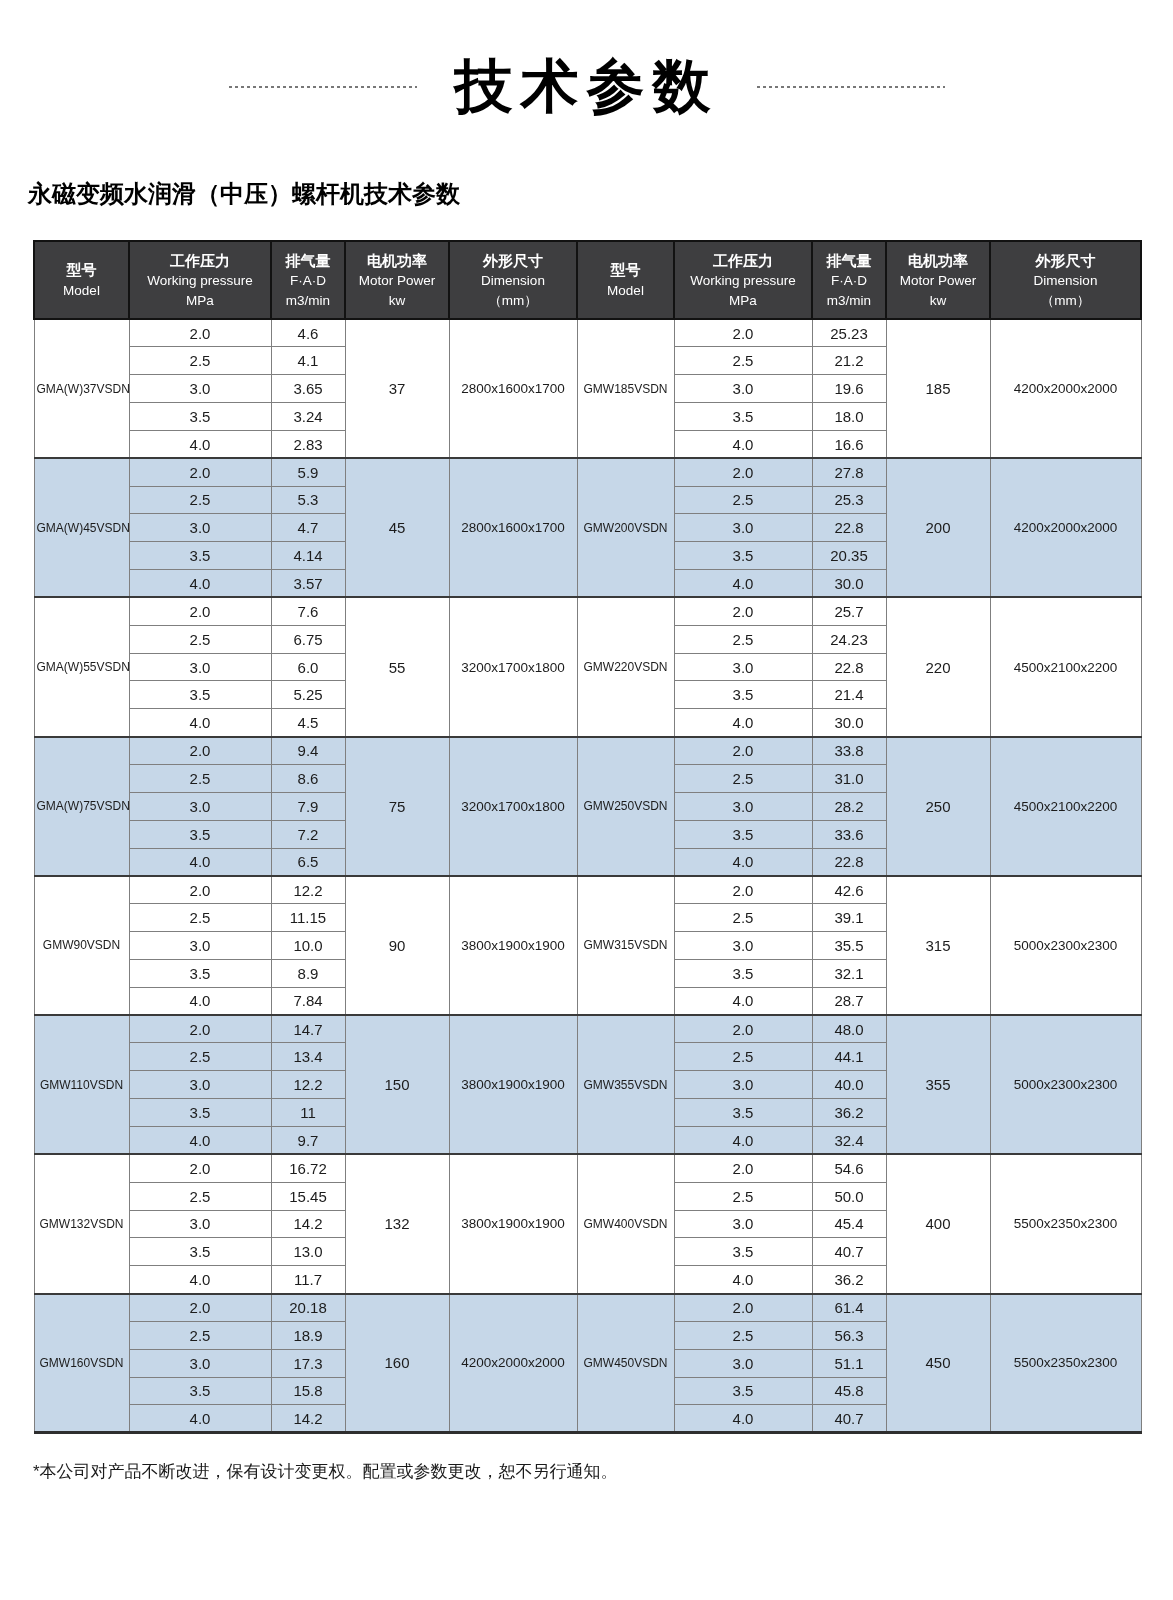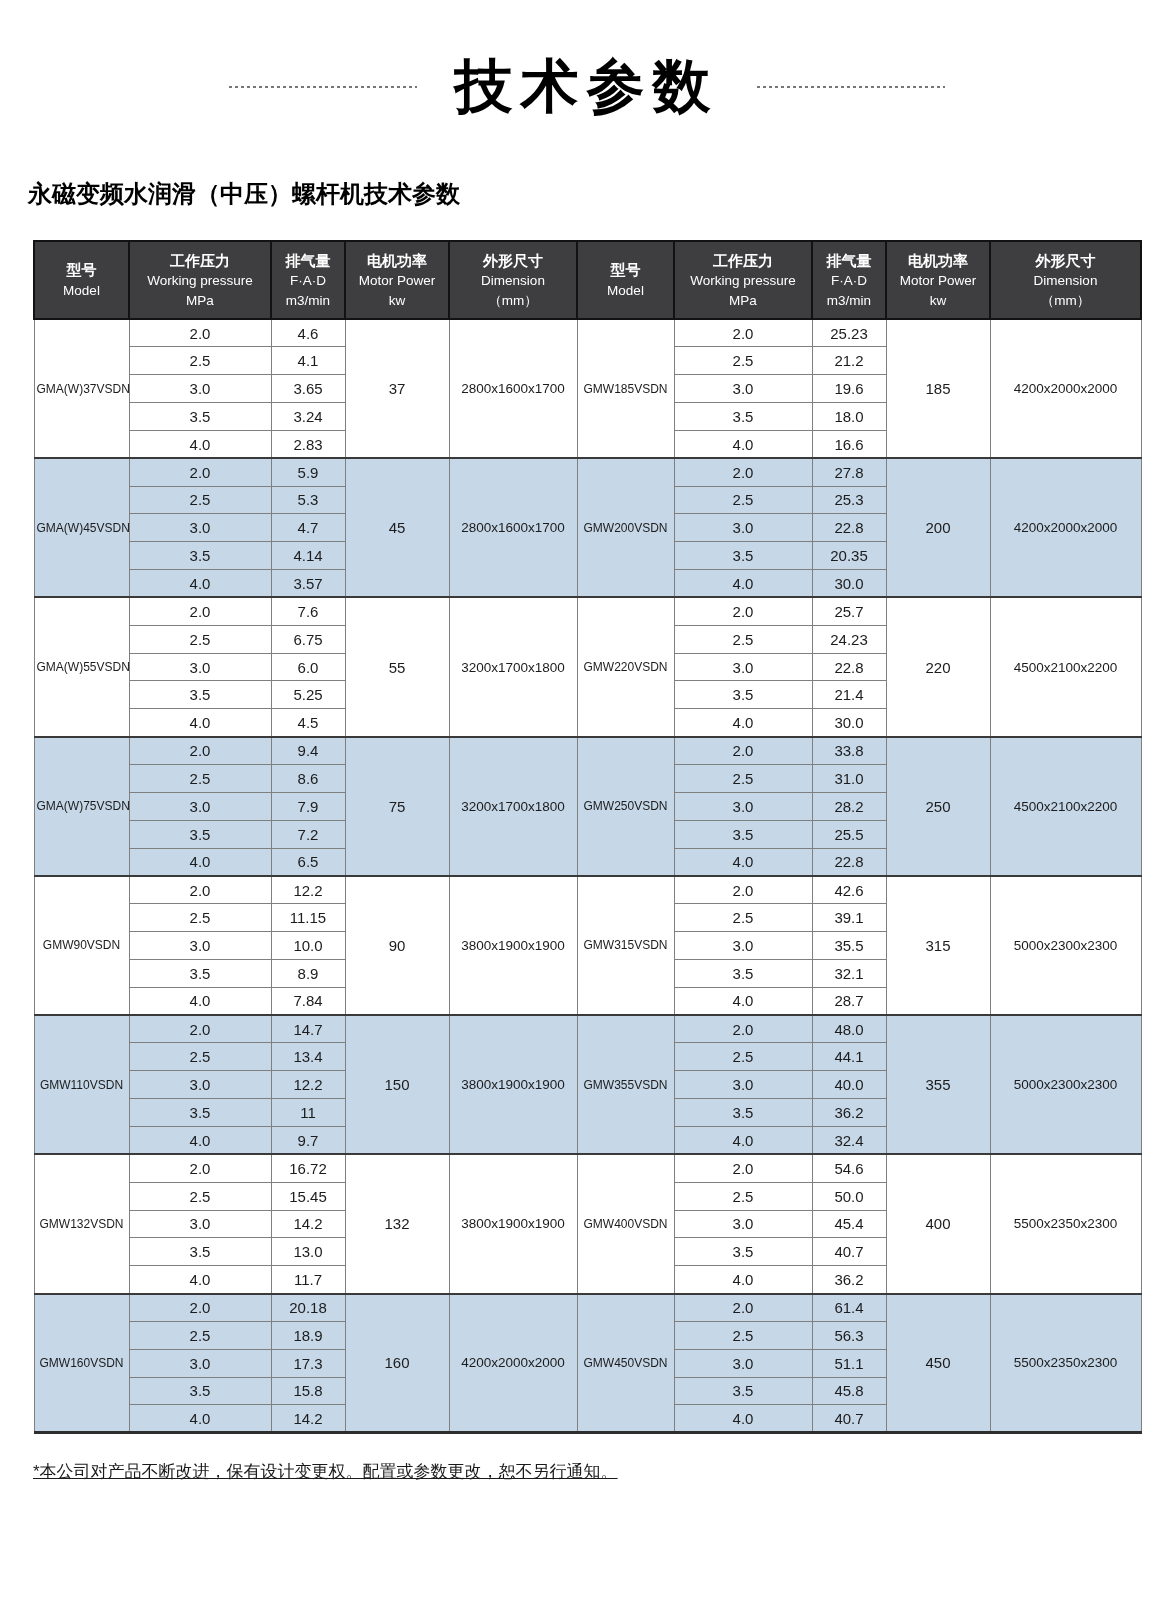--- a/index.html
+++ b/index.html
@@ -53,21 +53,21 @@
     font-size: 15px; color: #1c1c1c; background: #ffffff;
     overflow: hidden; white-space: nowrap;
   }
   td.model { font-size: 12px; margin-left: 39px; }
   td.dim   { font-size: 13.5px; margin-left: 24px; }
   tr.shaded td { background: #c6d7e8; }
   tr.group-start td { border-top: 2.5px solid #3a3a3a; }
 
   
   p.footnote {
-    margin: 26px 0 0 33px; font-size: 17px; color: #1a1a1a; text-decoration: underline;
+    margin: 26px 0 0 33px; font-size: 17px; color: #1a1a1a;
   }
 </style>
 </head>
 <body>
 
 <div class="page">
 
   <div class="title-row">
     <span class="dash"></span>
     <h1 class="page-title">技术参数</h1>
@@ -271,21 +271,21 @@
         <tr class="shaded">
           <td class="pressure">3.0</td>
           <td class="fad">7.9</td>
           <td class="pressure">3.0</td>
           <td class="fad">28.2</td>
         </tr>
         <tr class="shaded">
           <td class="pressure">3.5</td>
           <td class="fad">7.2</td>
           <td class="pressure">3.5</td>
-          <td class="fad">25.5</td>
+          <td class="fad">33.6</td>
         </tr>
         <tr class="shaded">
           <td class="pressure">4.0</td>
           <td class="fad">6.5</td>
           <td class="pressure">4.0</td>
           <td class="fad">22.8</td>
         </tr>
         <tr class="group-start">
           <td class="model" rowspan="5">GMW90VSDN</td>
           <td class="pressure">2.0</td>

